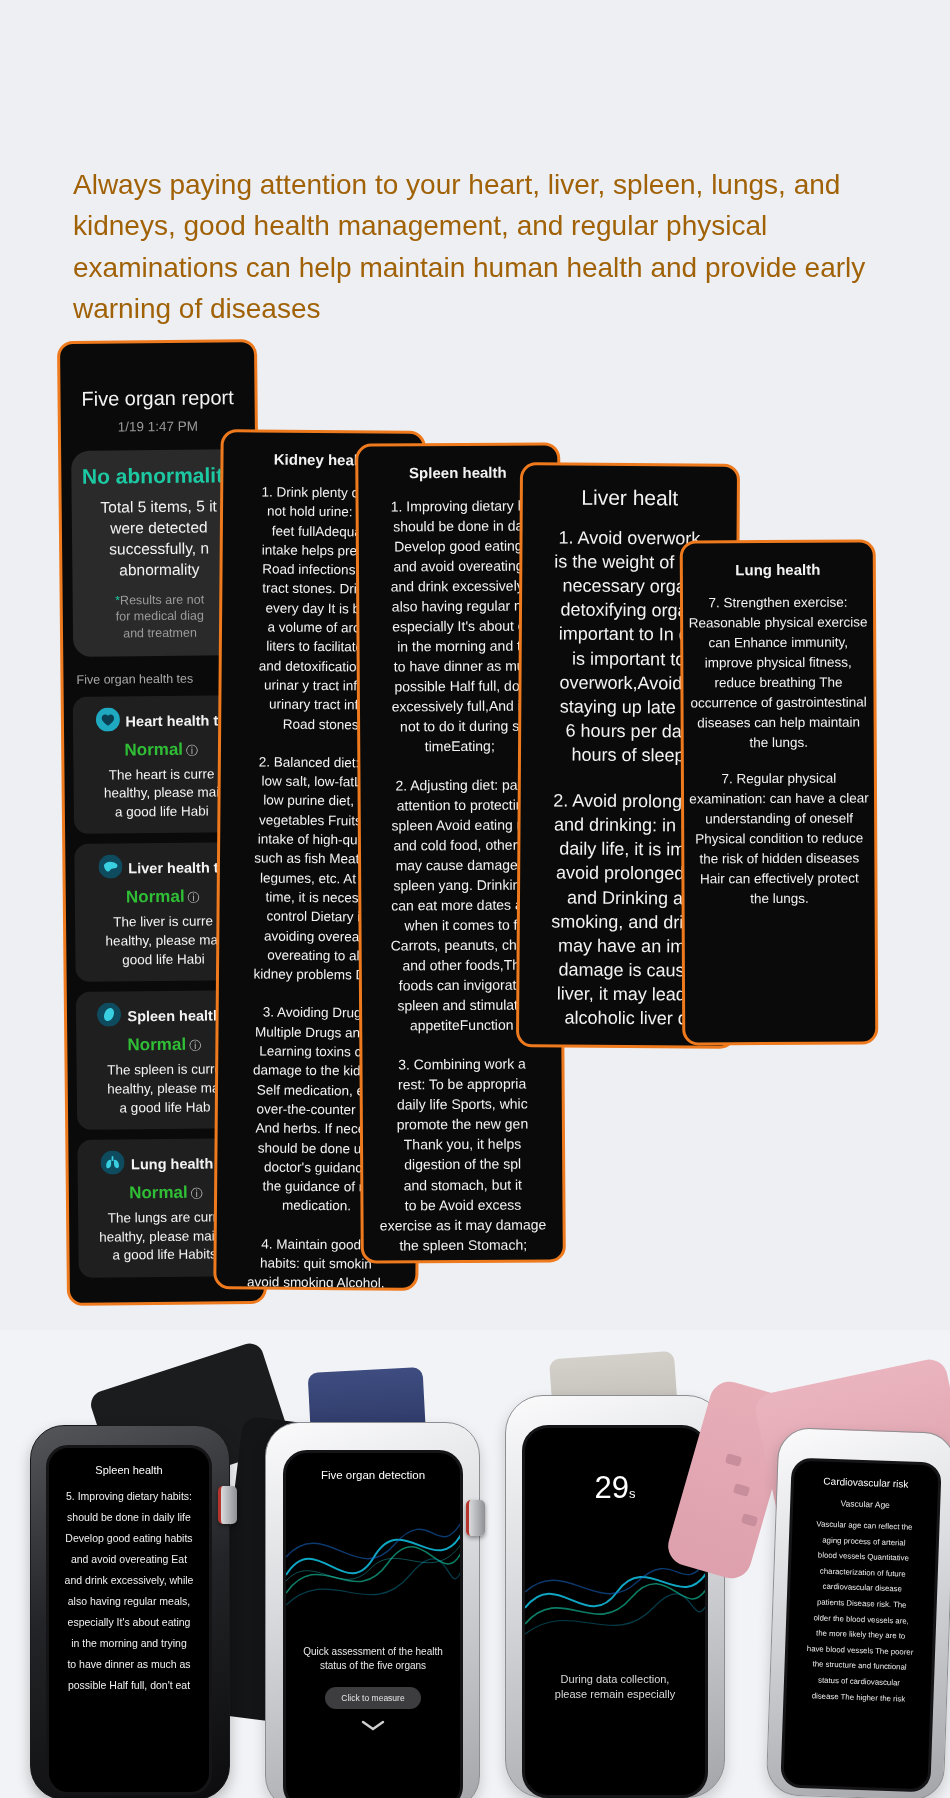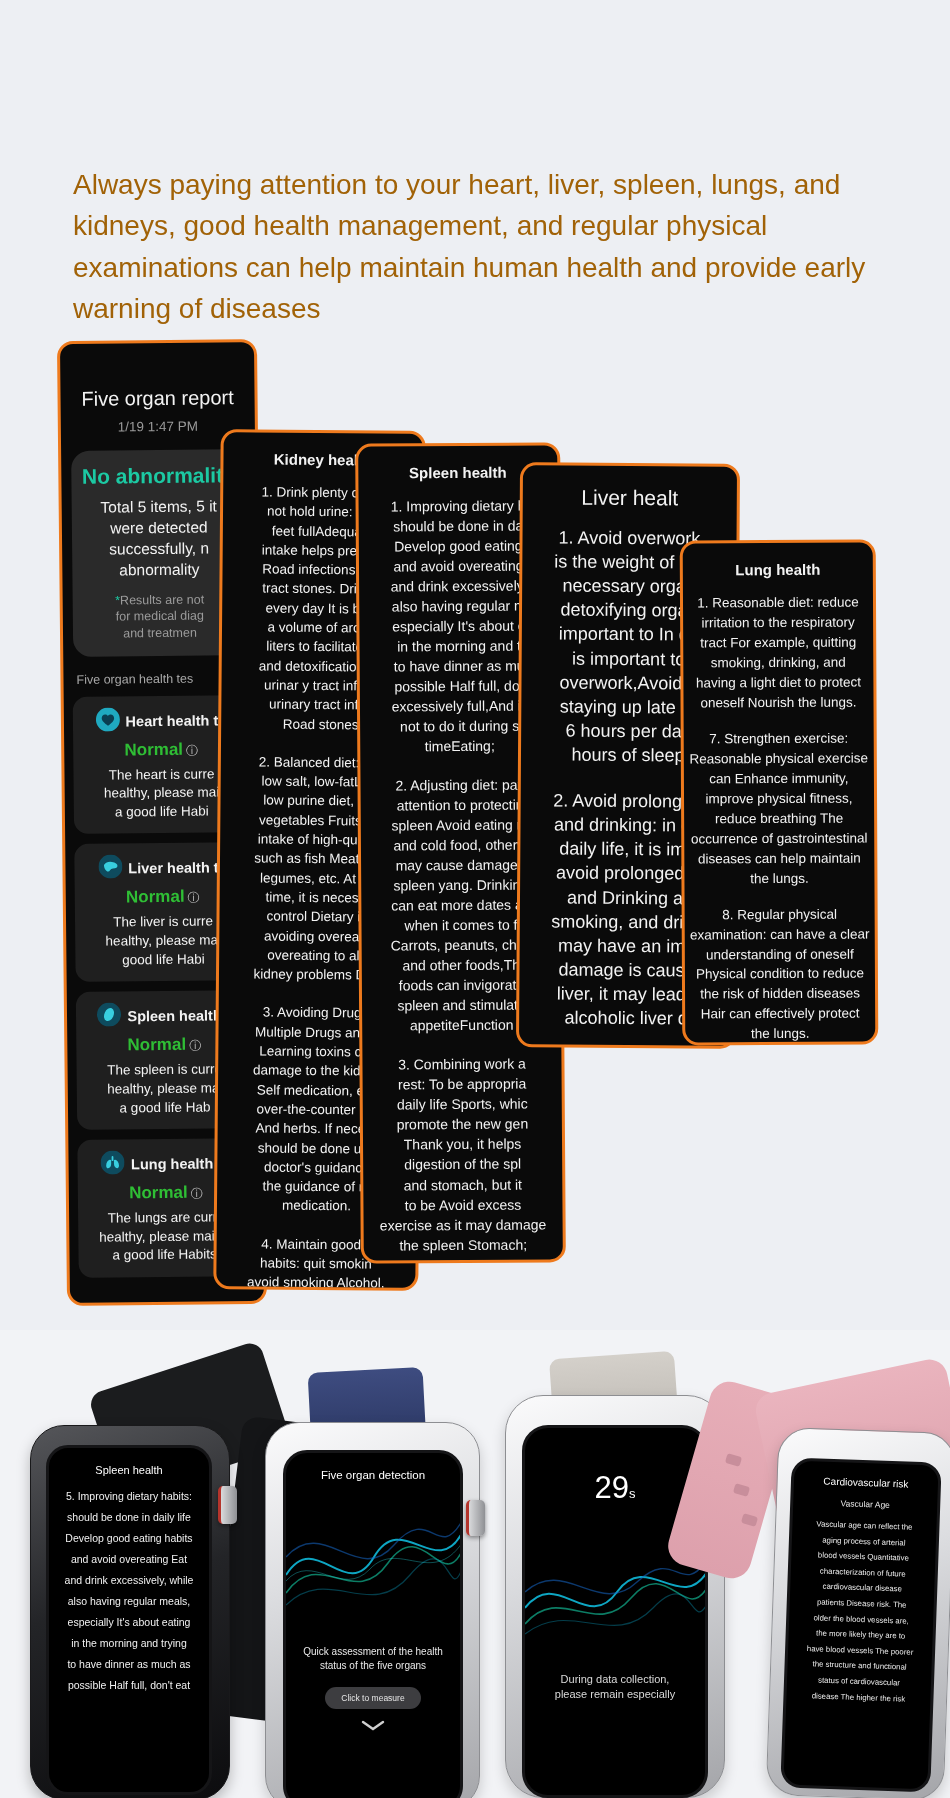--- a/index.html
+++ b/index.html
@@ -255,35 +255,29 @@
 smoking, and drink
 may have an imp
 damage is cause
 liver, it may lead t
 alcoholic liver d</p>
 
   </section>
 
   <section class="card card5">
     <div class="adv-title">Lung health</div>
-    <p class="adv pre">1. Reasonable diet: reduce
-irritation to the respiratory
-tract For example, quitting
-smoking, drinking, and
-having a light diet to protect
-oneself Nourish the lungs.</p>
     <p class="adv pre">7. Strengthen exercise:
 Reasonable physical exercise
 can Enhance immunity,
 improve physical fitness,
 reduce breathing The
 occurrence of gastrointestinal
 diseases can help maintain
 the lungs.</p>
-    <p class="adv pre">8. Regular physical
+    <p class="adv pre">7. Regular physical
 examination: can have a clear
 understanding of oneself
 Physical condition to reduce
 the risk of hidden diseases
 Hair can effectively protect
 the lungs.</p>
   </section>
 
   <div class="photo">
 

